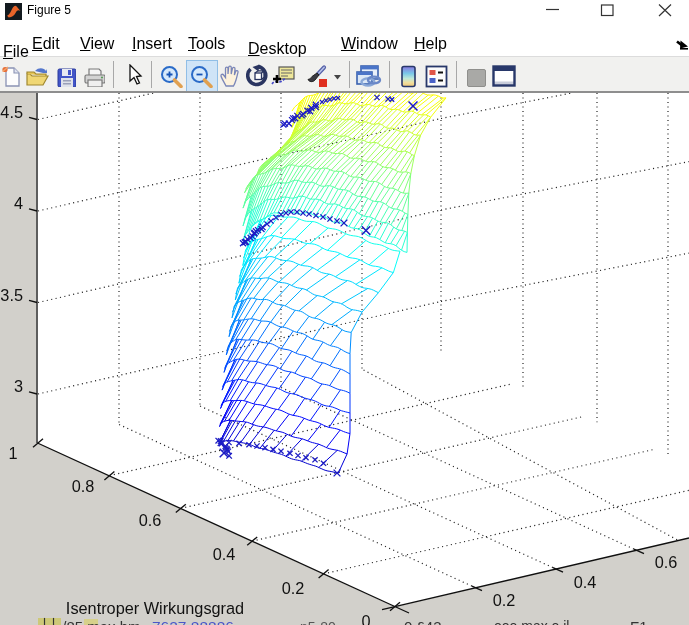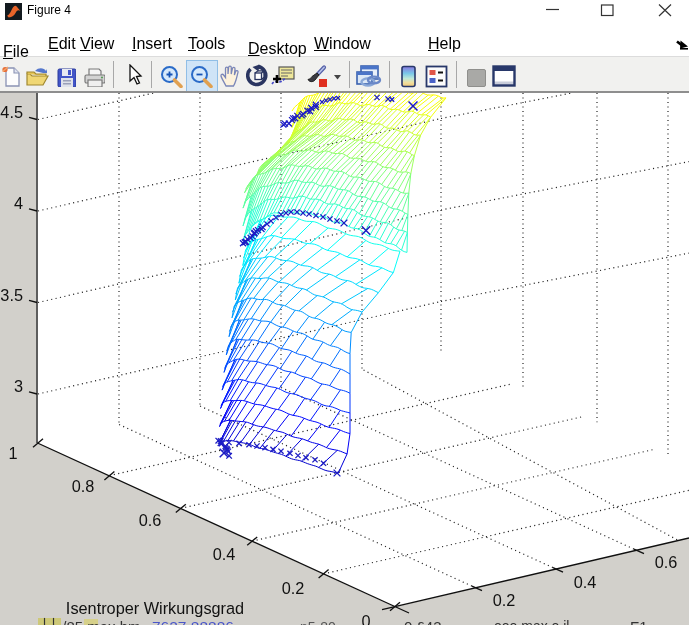--- a/index.html
+++ b/index.html
@@ -8,36 +8,36 @@
 #toolbar{position:absolute;left:0;top:56px;width:689px;height:35px;background:#f1f1ef;
 border-top:1px solid #dcdcdc;}
 #tbline{position:absolute;left:0;top:91px;width:689px;height:2px;background:#8e8e8e;}
 </style></head>
 <body>
 <div id="titlebar"></div>
 <svg style="position:absolute;left:5px;top:3px" width="17" height="17" viewBox="0 0 16 16">
     <rect width="16" height="16" fill="#131a1f"></rect>
     <path d="M2,12 C4.5,11 5.5,8 7,5 C8.3,2.4 9.8,2 10.8,3 L14.5,7.5 C12.5,6.3 11.2,7 10.2,9 C8.8,11.8 6.8,13.6 3.5,13.6 Z" fill="#e8642a"></path>
   </svg>
-<span style="position:absolute;left:27px;top:3px;font-size:12px;color:#000">Figure 4</span>
+<span style="position:absolute;left:27px;top:3px;font-size:12px;color:#000">Figure 5</span>
 <svg style="position:absolute;left:540px;top:0" width="149" height="22" viewBox="0 0 149 22">
 <path d="M6,9.5 h13" stroke="#333" stroke-width="1.2"></path>
 <rect x="61.5" y="5" width="11.5" height="10.5" fill="none" stroke="#333" stroke-width="1.2"></rect>
 <path d="M119,4.5 L131,16 M119,16 L131,4.5" stroke="#333" stroke-width="1.2"></path>
 </svg>
 <div id="menubar"></div>
 <div id="toolbar"></div>
 <span style="position:absolute;left:3px;top:43px"><u>F</u>ile</span>
-<span style="position:absolute;left:48px;top:35px"><u>E</u>dit</span>
+<span style="position:absolute;left:32px;top:35px"><u>E</u>dit</span>
 <span style="position:absolute;left:80px;top:35px"><u>V</u>iew</span>
 <span style="position:absolute;left:132px;top:35px"><u>I</u>nsert</span>
 <span style="position:absolute;left:188px;top:35px"><u>T</u>ools</span>
 <span style="position:absolute;left:248px;top:40px"><u>D</u>esktop</span>
-<span style="position:absolute;left:314px;top:35px"><u>W</u>indow</span>
-<span style="position:absolute;left:428px;top:35px"><u>H</u>elp</span>
+<span style="position:absolute;left:341px;top:35px"><u>W</u>indow</span>
+<span style="position:absolute;left:414px;top:35px"><u>H</u>elp</span>
 <svg style="position:absolute;left:676px;top:38px" width="13" height="12" viewBox="0 0 13 12">
     <path d="M1,3.5 L5.5,7" fill="none" stroke="#000" stroke-width="2.6"></path>
     <path d="M4.5,2.5 L12,8.5 L4,10.5 Z" fill="#000"></path>
     <path d="M4,10.8 h8" stroke="#000" stroke-width="1.6"></path>
   </svg>
 <svg style="position:absolute;left:2px;top:66px" width="19" height="22" viewBox="0 0 19 22">
     <path d="M4,2 L12,2 L17,7 L17,20 L4,20 Z" fill="#fdfdfd" stroke="#8a93b4" stroke-width="1.3"></path>
     <path d="M12,2 L12,7 L17,7" fill="#dfe3ef" stroke="#8a93b4" stroke-width="1.1"></path>
     <circle cx="3" cy="3.5" r="2.6" fill="#e8703a"></circle>
     <path d="M0.5,5.5 L6,1" stroke="#f4a56a" stroke-width="1.2"></path>

